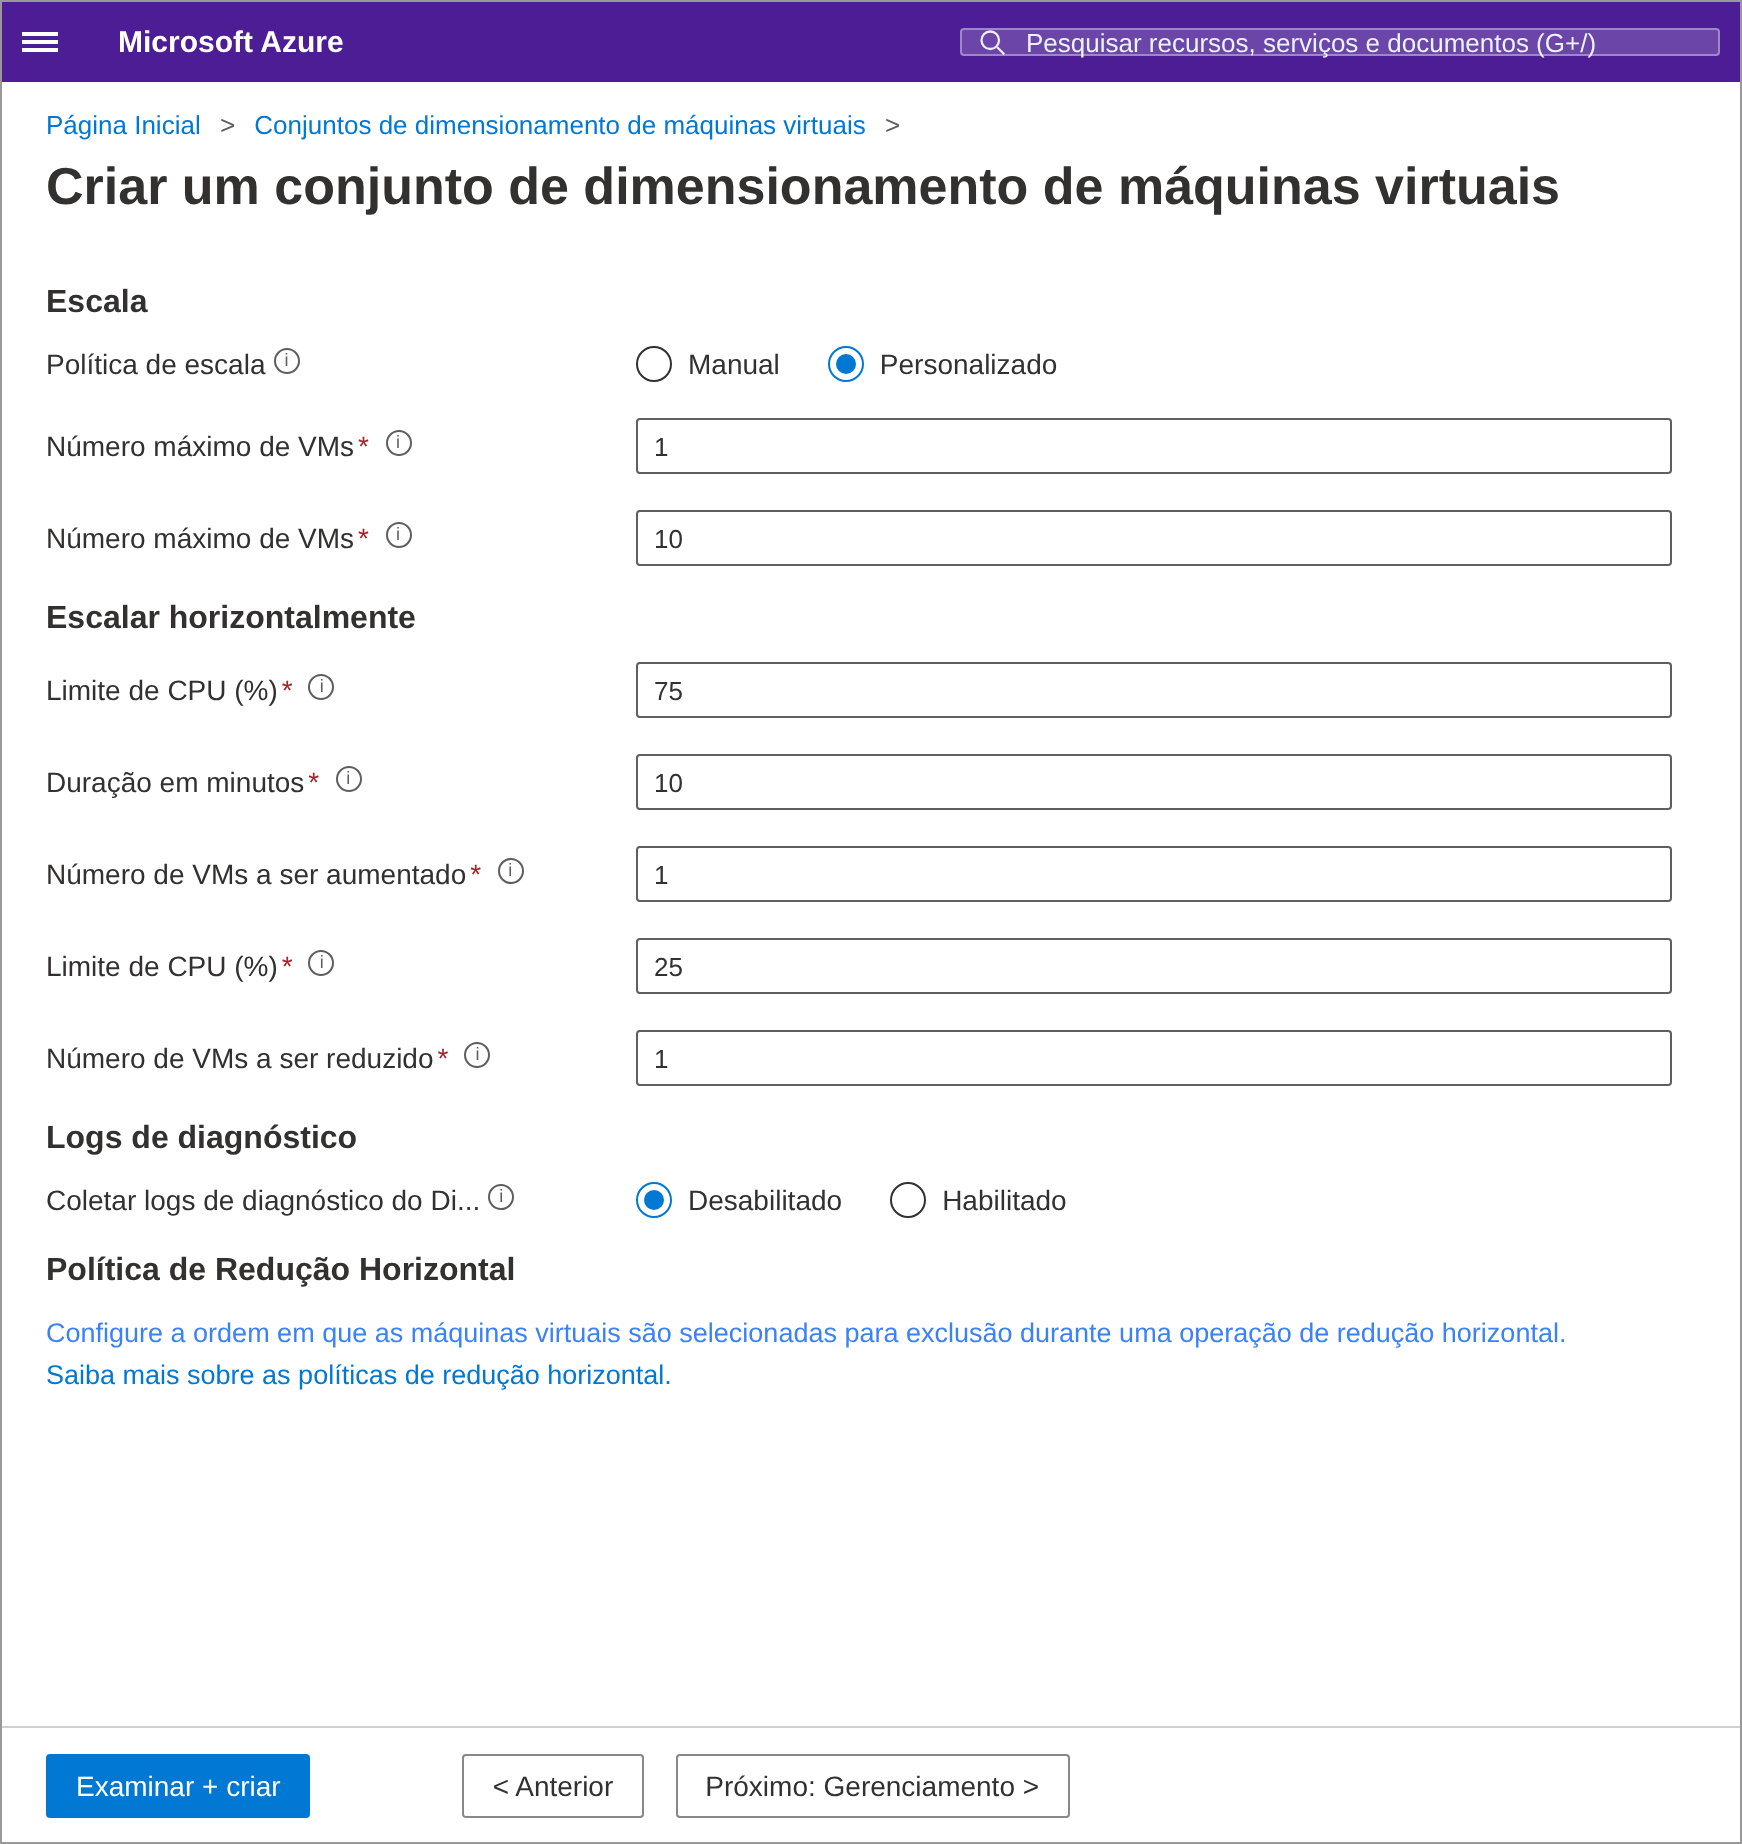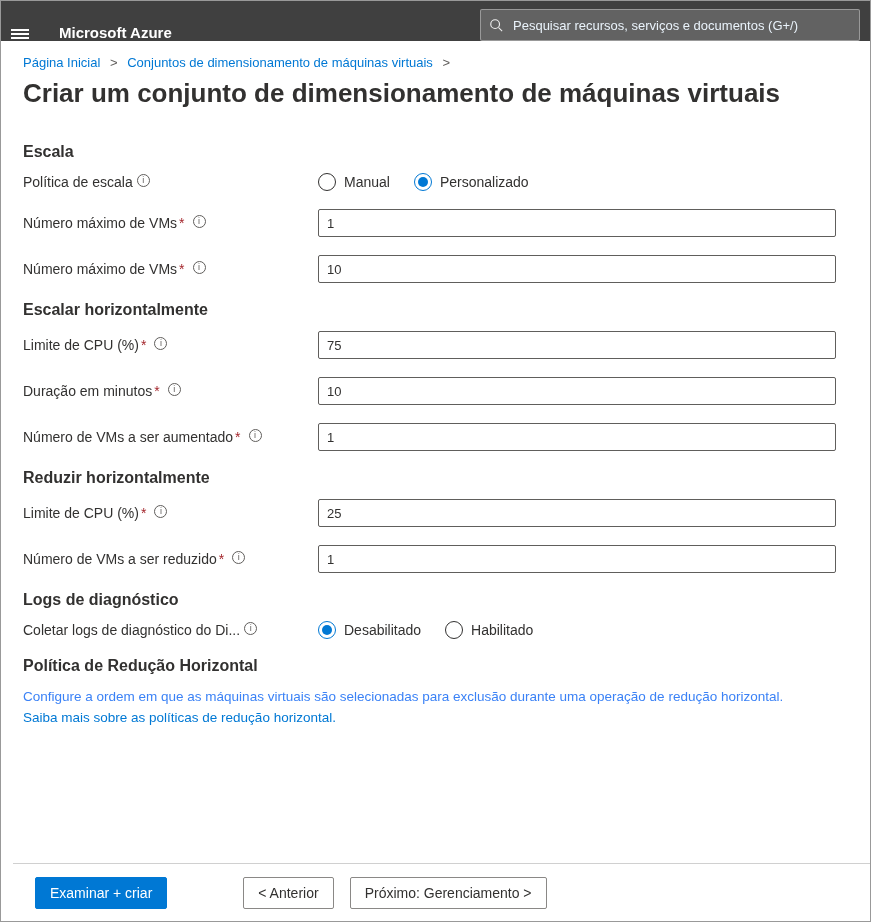--- a/index.html
+++ b/index.html
@@ -1,34 +1,34 @@
 <!DOCTYPE html>
 <html><head>
 <meta charset="utf-8">
 <style>
   * { box-sizing: border-box; }
   html, body { margin: 0; padding: 0; font-family: "Segoe UI", Arial, sans-serif; font-size: 14px; color: #323130; }
   body { width: 871px; height: 922px; border: 1px solid #999; overflow: hidden; position: relative; }
 
   
   .header {
-    background: #404040;
+    background: #4c1d95;
     color: #fff;
     height: 40px;
     display: flex;
-    align-items: flex-end;
+    align-items: center;
     padding: 0 10px;
   }
   .menu-icon { width: 18px; height: 14px; display: inline-block; margin-right: 30px; cursor: pointer; }
   .menu-icon span { display: block; height: 2px; background: #fff; margin: 2px 0; }
   .brand { font-size: 15px; font-weight: 600; }
   .search-wrap {
     margin-left: auto;
     width: 380px;
-    height: 32px;
+    height: 14px;
     background: rgba(255,255,255,0.18);
     border: 1px solid rgba(255,255,255,0.35);
     border-radius: 2px;
     display: flex;
     align-items: center;
     padding: 0 8px;
     color: #fff;
   }
   .search-icon { width:14px; height:14px; margin-right:8px; opacity:.9; }
   .search-wrap input {
@@ -73,21 +73,21 @@
     display:flex; align-items:center; justify-content:center;
   }
   .radio-circle.checked { border-color:#0078d4; }
   .radio-dot { width:10px; height:10px; border-radius:50%; background:#0078d4; }
 
   .desc-text { font-size:13.5px; color:#3b82f6; margin:4px 0 2px 0; line-height:1.45; }
   .link { color:#0078d4; text-decoration:none; cursor:pointer; font-size:13.5px; }
 
   
   .footer {
-    position:absolute; bottom:0; left:12px; right:0;
+    position:absolute; bottom:0; left:0; right:0;
     height:58px; border-top:1px solid #d0d0d0;
     display:flex; align-items:center; padding:0 22px; gap:16px;
     background:#fff;
   }
   .btn {
     height:32px; padding:0 14px; font-size:14px;
     border:1px solid #8a8886; background:#fff; color:#323130;
     cursor:pointer; border-radius:2px;
   }
   .btn.primary { background:#0078d4; border-color:#0078d4; color:#fff; font-weight:400; }
@@ -201,21 +201,20 @@
       <span>Número de VMs a ser aumentado</span>
       <span class="req">*</span>
       <span class="info-icon">i</span>
     </div>
     <div class="control-col">
       <input class="text-input" value="1" style="">
     </div>
   </div>
 
   
-  <div class="section-heading">Reduzir horizontalmente</div>
 
   <div class="form-row">
     <div class="label-col">
       <span>Limite de CPU (%)</span>
       <span class="req">*</span>
       <span class="info-icon">i</span>
     </div>
     <div class="control-col">
       <input class="text-input" value="25" style="">
     </div>

